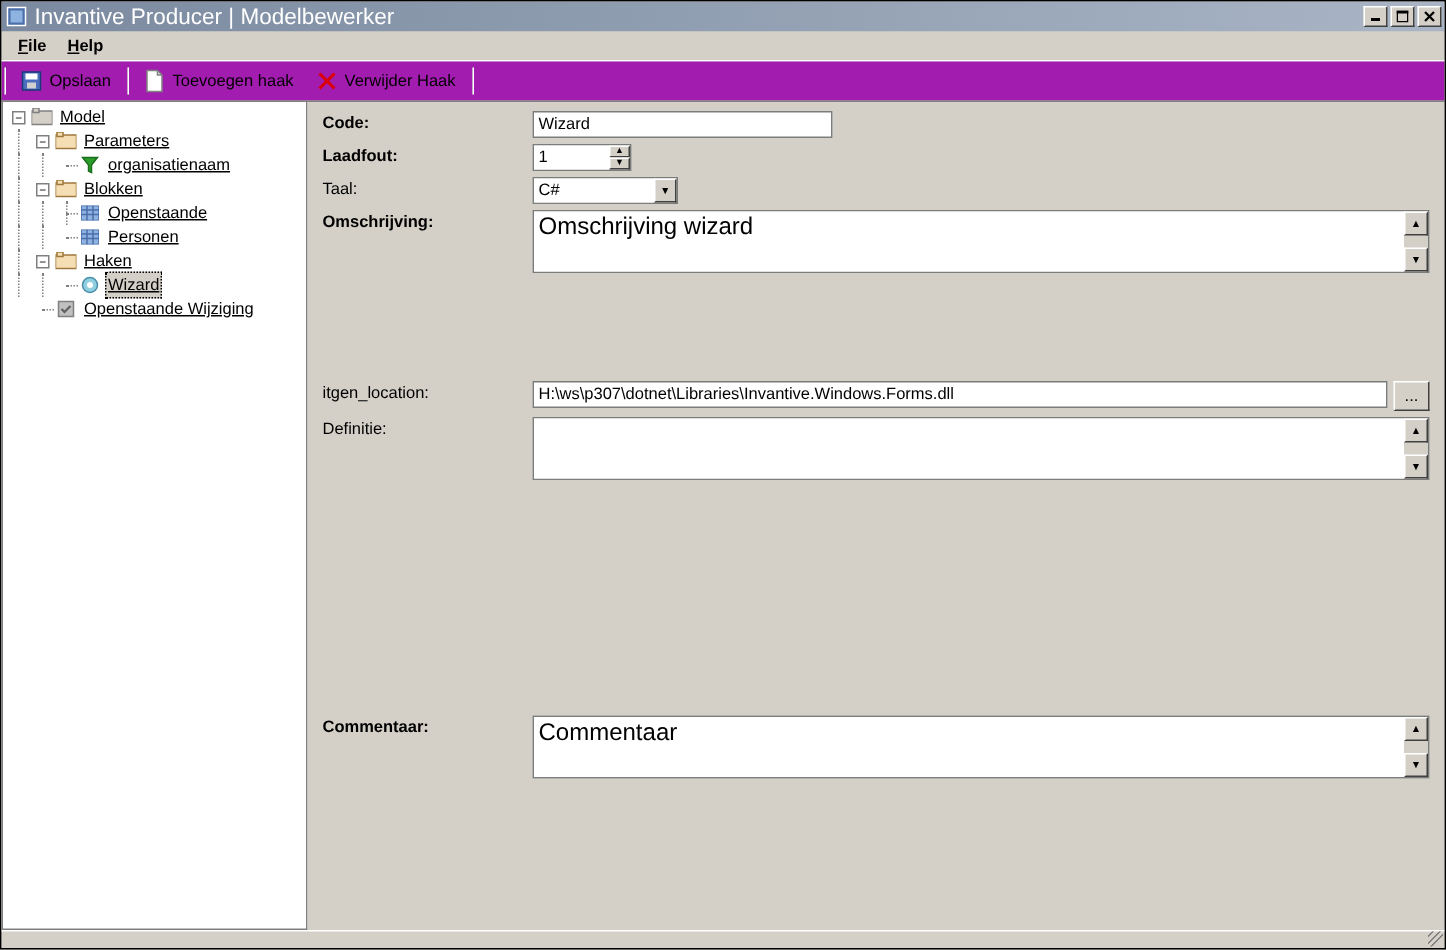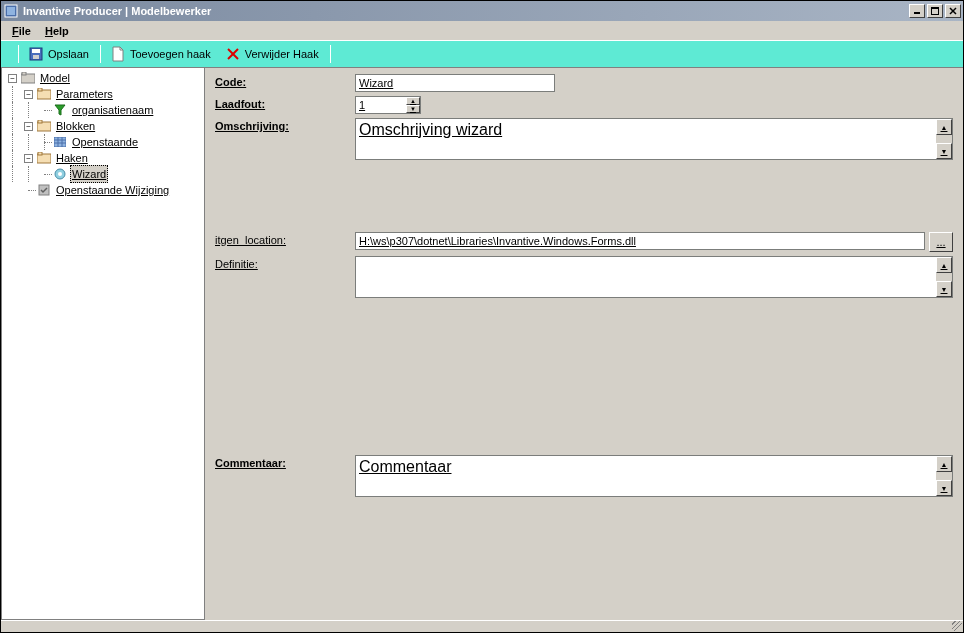--- a/index.html
+++ b/index.html
@@ -19,21 +19,21 @@
     height: 20px;
     display: flex;
     align-items: center;
     padding: 0 2px;
     color: #fff;
   }
   .titlebar .app-icon {
     width: 16px; height: 16px; margin-right: 4px;
     display: flex; align-items: center; justify-content: center;
   }
-  .titlebar .title { flex: 1; font-weight: bold; font-size: 11px; }
+  .titlebar .title { flex: 1; font-weight: normal; font-size: 15px; }
   .titlebar .winbtns { display: flex; gap: 0; }
   .winbtn {
     width: 16px; height: 14px;
     background: #d4d0c8;
     border: 1px solid #fff;
     border-right-color: #404040;
     border-bottom-color: #404040;
     margin-left: 2px;
     display: flex; align-items: center; justify-content: center;
     font-size: 9px; font-weight: bold; color: #000;
@@ -50,24 +50,24 @@
   }
   .menuitem {
     padding: 2px 7px;
     cursor: pointer;
     font-weight: bold;
   }
   .menuitem .ul { text-decoration: underline; }
   
   .toolbar {
     height: 26px;
-    background: #5eead4;
+    background: #a21caf;
     display: flex;
     align-items: center;
-    padding: 2px 15px;
+    padding: 2px 0;
     gap: 2px;
   }
   .toolbtn {
     display: flex;
     align-items: center;
     padding: 2px 6px 2px 4px;
     border: 1px solid transparent;
     cursor: pointer;
     gap: 4px;
   }
@@ -126,21 +126,20 @@
   .form-panel {
     flex: 1;
     background: #d4d0c8;
     padding: 6px 10px 6px 10px;
     overflow: hidden;
   }
   .form-row {
     display: flex;
     align-items: flex-start;
     margin-bottom: 4px;
-    text-decoration: underline;
   }
   .form-label {
     width: 140px;
     padding-top: 2px;
   }
   .form-label.bold { font-weight: bold; }
   .text-input {
     border: 1px solid #7b7d7b;
     background: #fff;
     font-family: inherit;
@@ -403,20 +402,41 @@
               <line x1="8" y1="0" x2="8" y2="10" stroke="#4a6ea9"></line>
             </svg>
           </span>
         <span class="node-label">Openstaande</span>
       </div>
       <div class="tree-row">
         <span class="tree-indent">
             <span class="dotted-v"></span>
           </span>
         <span class="tree-indent">
+            <span class="dotted-v"></span>
+          </span>
+        <span class="tree-indent">
+            <span class="dotted-h"></span>
+          </span>
+        <span class="node-icon">
+            <svg width="12" height="10">
+              <rect width="12" height="10" fill="#8fb3e0" stroke="#4a6ea9"></rect>
+              <line x1="0" y1="3" x2="12" y2="3" stroke="#4a6ea9"></line>
+              <line x1="0" y1="6" x2="12" y2="6" stroke="#4a6ea9"></line>
+              <line x1="4" y1="0" x2="4" y2="10" stroke="#4a6ea9"></line>
+              <line x1="8" y1="0" x2="8" y2="10" stroke="#4a6ea9"></line>
+            </svg>
+          </span>
+        <span class="node-label">Personen</span>
+      </div>
+      <div class="tree-row">
+        <span class="tree-indent">
+            <span class="dotted-v"></span>
+          </span>
+        <span class="tree-indent">
             <span class="expander">−</span>
           </span>
         <span class="node-icon">
             <svg width="14" height="12">
               <rect x="0" y="2" width="14" height="9" fill="#f5deb3" stroke="#a0783c"></rect>
               <rect x="1" y="0" width="4" height="3" fill="#f5deb3" stroke="#a0783c"></rect>
             </svg>
           </span>
         <span class="node-label">Haken</span>
       </div>
@@ -462,20 +482,27 @@
     <div class="form-row">
       <div class="form-label bold">Laadfout:</div>
       <div class="spinner">
         <input value="1" style="">
         <div class="spinner-btns">
           <div class="spinner-btn">▲</div>
           <div class="spinner-btn">▼</div>
         </div>
       </div>
     </div>
+    <div class="form-row">
+      <div class="form-label">Taal:</div>
+      <div class="combo">
+        <input value="C#" style="">
+        <div class="combo-btn">▼</div>
+      </div>
+    </div>
     <div class="form-row" style="height:110px">
       <div class="form-label bold">Omschrijving:</div>
       <div class="textarea-wrap">
         <textarea style="">Omschrijving wizard</textarea>
         <div class="scrollbar-v">
           <div class="scroll-arrow">▲</div>
           <div class="scroll-arrow">▼</div>
         </div>
       </div>
     </div>

